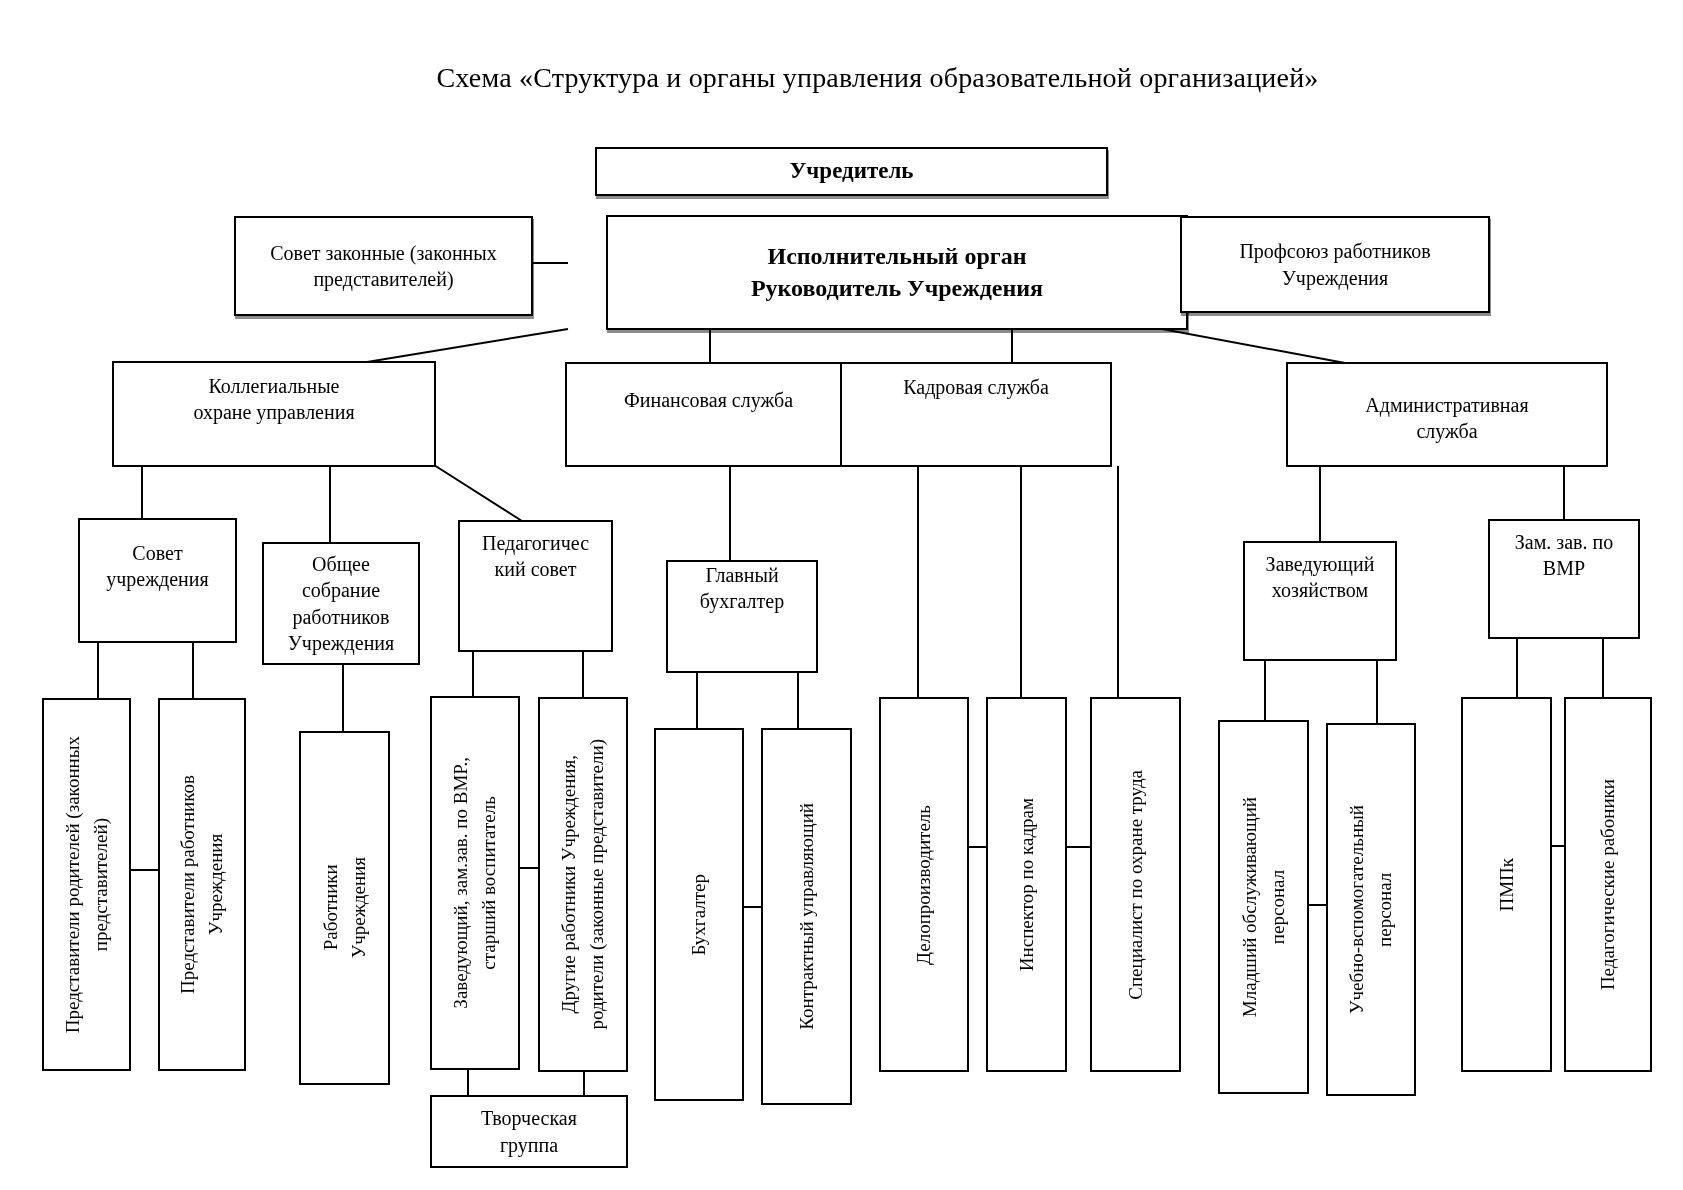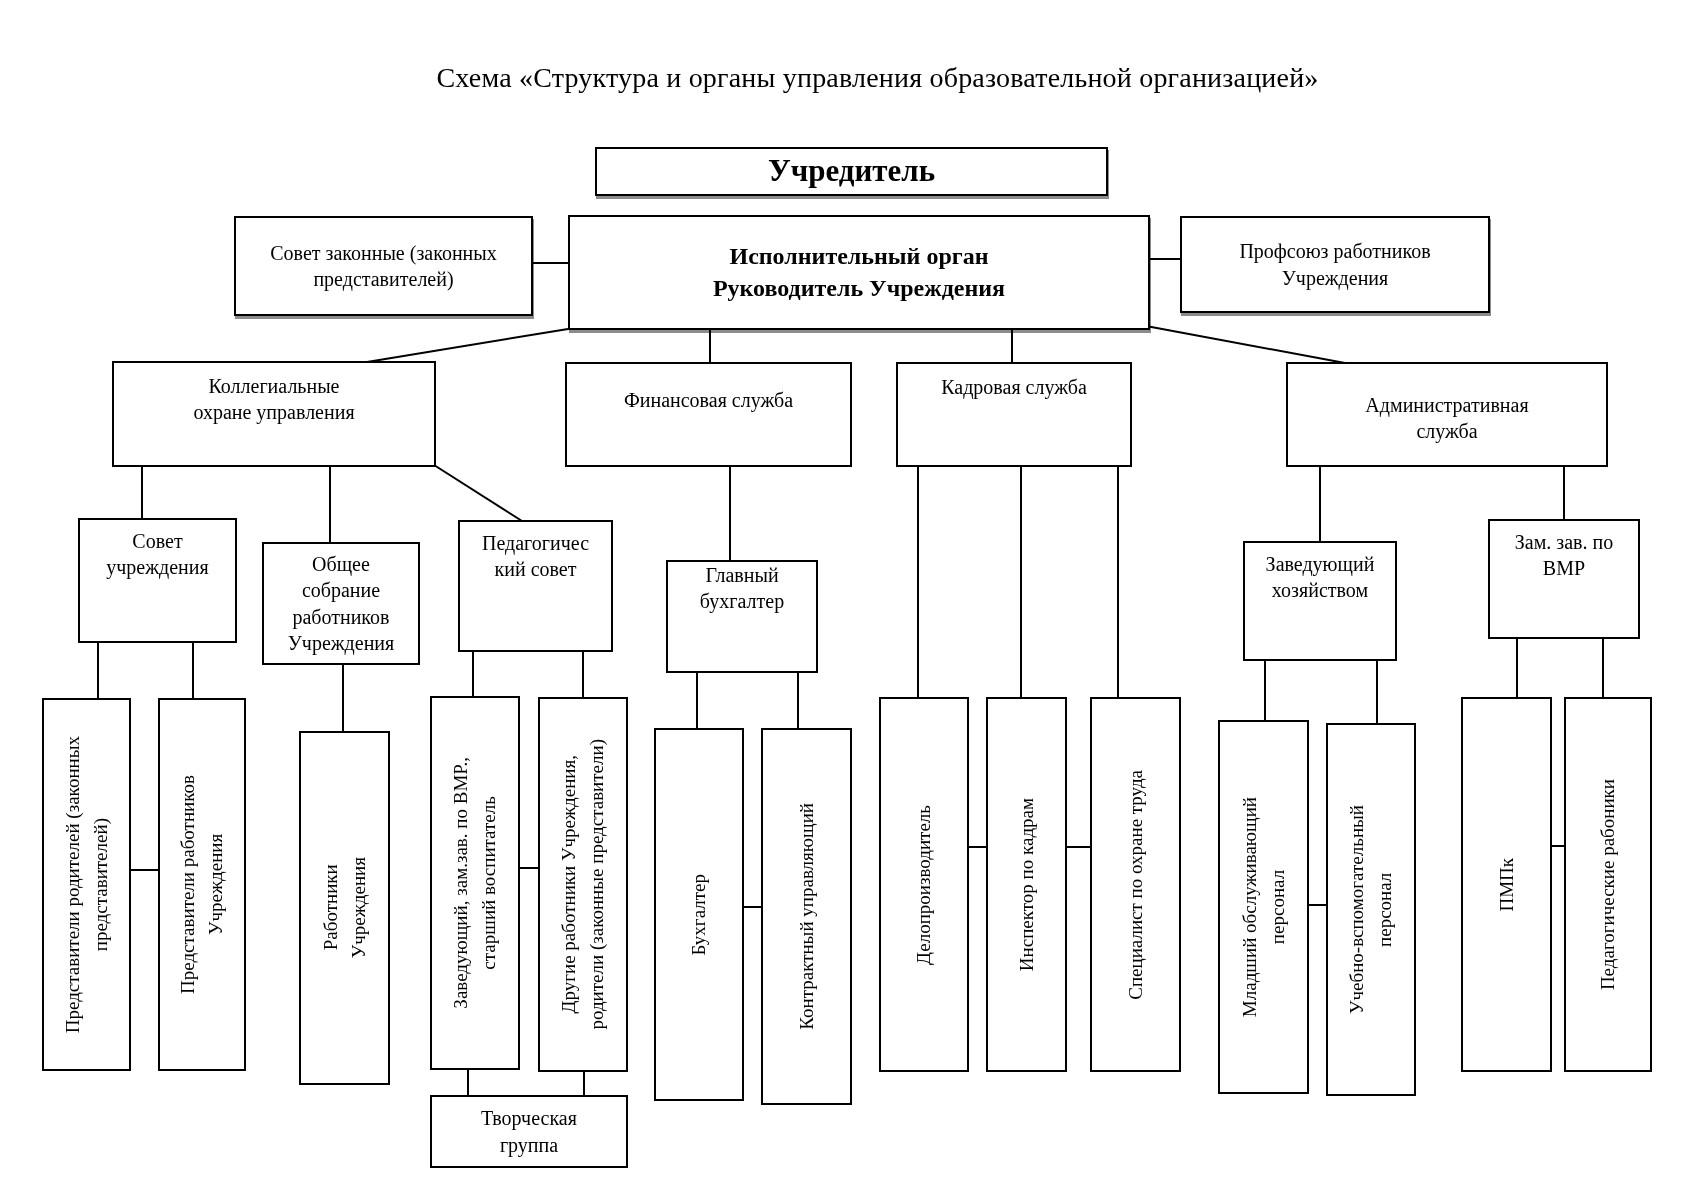--- a/index.html
+++ b/index.html
@@ -48,22 +48,22 @@
     text-align: center;
     white-space: pre-line;
     font-size: 20px;
     line-height: 1.32;
     padding: 2px 4px;
   }
   .box.shadow {
     box-shadow: 1px 3px 0 rgba(0,0,0,0.45);
   }
   .box.bold { font-weight: bold; }
-  .box.f23 { font-size: 31px; }
-  .box.f24 { font-size: 24px; }
+  .box.f23 { font-size: 23px; }
+  .box.f24 { font-size: 24px; margin-left: 38px; }
   .vbox { padding: 2px; }
   .vtext {
     display: inline-block;
     writing-mode: vertical-rl;
     transform: rotate(180deg);
     white-space: pre-line;
     text-align: center;
     font-size: 19px;
     line-height: 1.45;
   }
@@ -131,25 +131,25 @@
   <div class="box shadow" style="left:234px;top:216px;width:299px;height:100px">Совет законные (законных
 представителей)</div>
   <div class="box bold f24 shadow" style="left:568px;top:215px;width:582px;height:115px">Исполнительный орган
 Руководитель Учреждения</div>
   <div class="box shadow" style="left:1180px;top:216px;width:310px;height:97px">Профсоюз работников
 Учреждения</div>
 
   <div class="box" style="left:112px;top:361px;width:324px;height:106px;align-items:flex-start;padding-top:10px">Коллегиальные
 охране управления</div>
   <div class="box" style="left:565px;top:362px;width:287px;height:105px;align-items:flex-start;padding-top:23px">Финансовая служба</div>
-  <div class="box" style="left:896px;top:362px;width:236px;height:105px;align-items:flex-start;padding-top:10px">Кадровая служба</div>
+  <div class="box" style="left:840px;top:362px;width:272px;height:105px;align-items:flex-start;padding-top:10px">Кадровая служба</div>
   <div class="box" style="left:1286px;top:362px;width:322px;height:105px;align-items:flex-start;padding-top:28px">Административная
 служба</div>
 
-  <div class="box" style="left:78px;top:518px;width:159px;height:125px;align-items:flex-start;padding-top:8px">Совет
+  <div class="box" style="left:78px;top:518px;width:159px;height:125px;align-items:flex-start;padding-top:20px">Совет
 учреждения</div>
   <div class="box" style="left:262px;top:542px;width:158px;height:123px">Общее
 собрание
 работников
 Учреждения</div>
   <div class="box" style="left:458px;top:520px;width:155px;height:132px;align-items:flex-start;padding-top:8px">Педагогичес
 кий совет</div>
   <div class="box" style="left:666px;top:560px;width:152px;height:113px;align-items:flex-start;padding-top:0">Главный
 бухгалтер</div>
   <div class="box" style="left:1243px;top:541px;width:154px;height:120px;align-items:flex-start;padding-top:8px">Заведующий

